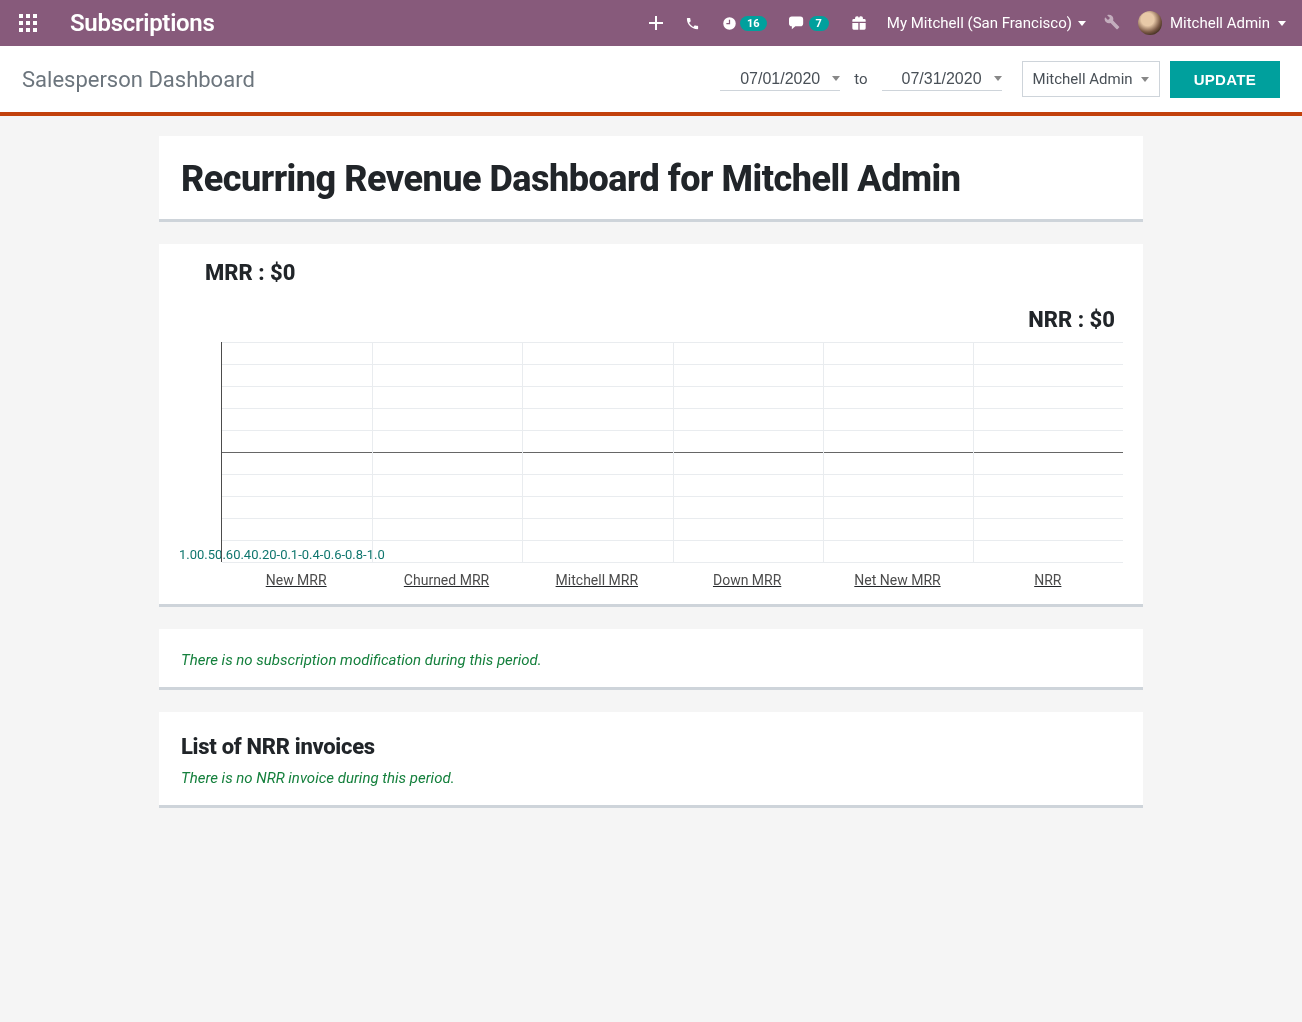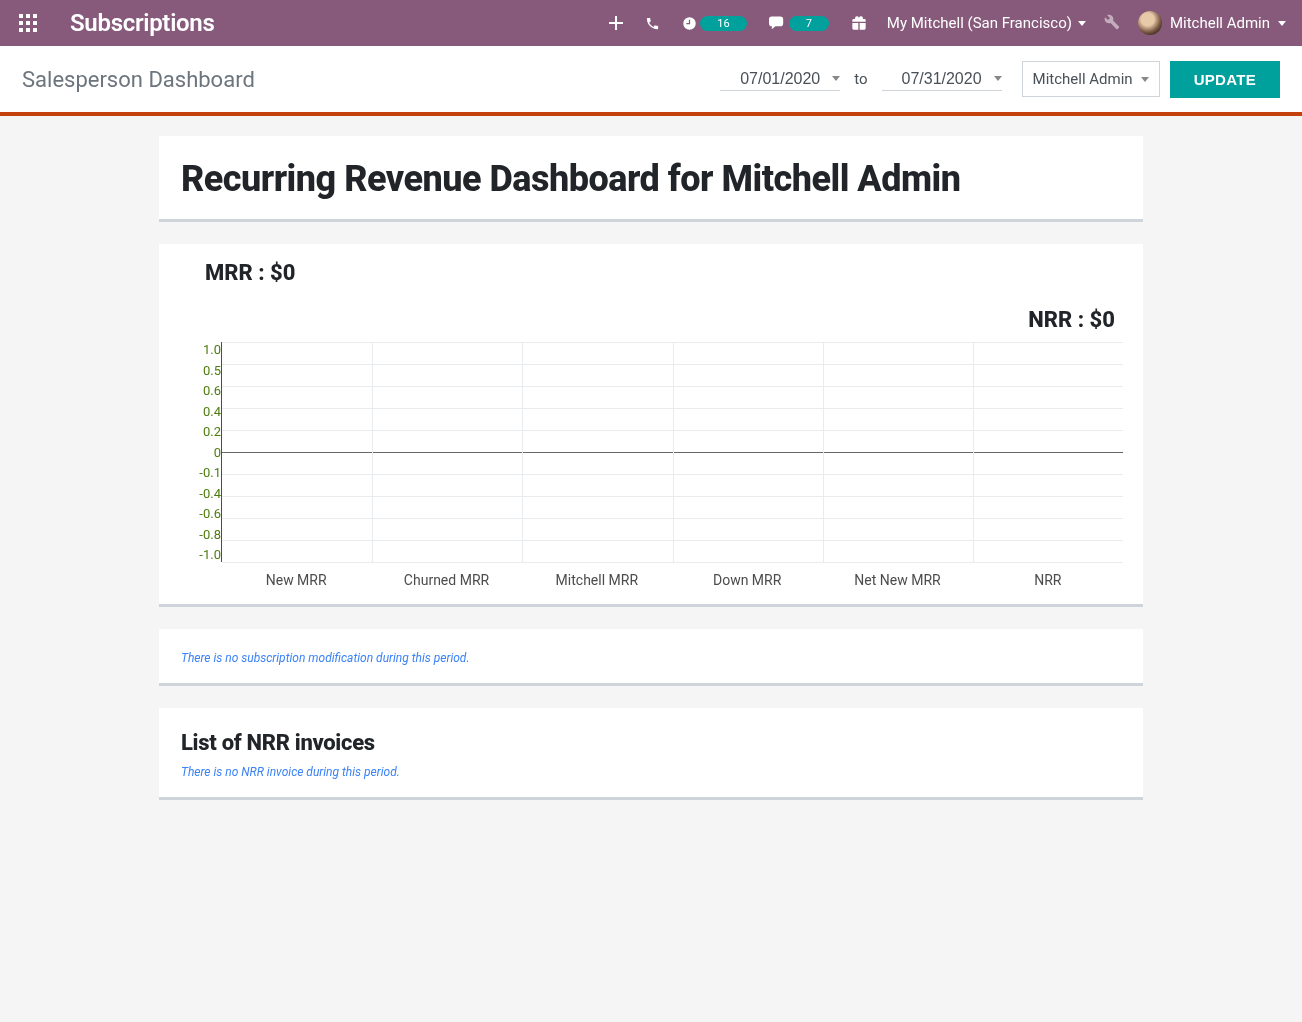--- a/index.html
+++ b/index.html
@@ -5,21 +5,21 @@
 * { margin:0; padding:0; box-sizing:border-box; }
 body { font-family: -apple-system, BlinkMacSystemFont, "Segoe UI", Roboto, "Helvetica Neue", sans-serif; background:#f5f5f5; color:#212529; font-size:14px; width:1302px; }
 .top-nav { background:#875A7B; height:46px; display:flex; align-items:center; padding:0 16px; color:white; }
 .apps-grid { display:flex; align-items:center; justify-content:center; width:24px; height:24px; cursor:pointer; margin-right:30px; }
 .apps-grid svg { fill:white; }
 .app-title { font-size:24px; font-weight:600; color:white; letter-spacing:-0.3px; }
 .nav-spacer { flex:1; }
 .nav-icons { display:flex; align-items:center; gap:22px; }
 .nav-icon { position:relative; cursor:pointer; color:white; display:flex; align-items:center; }
 .nav-icon svg { fill:white; }
-.badge { background:#00A09D; color:white; font-size:11px; font-weight:400; border-radius:10px; padding:1px 17px; margin-left:3px; }
+.badge { background:#00A09D; color:white; font-size:11px; font-weight:700; border-radius:10px; padding:1px 7px; margin-left:3px; }
 .company-switch { display:flex; align-items:center; gap:6px; color:white; cursor:pointer; margin-left:20px; font-size:15px; }
 .debug-icon { color:rgba(255,255,255,0.5); margin:0 18px; cursor:pointer; }
 .user-menu { display:flex; align-items:center; gap:8px; color:white; cursor:pointer; font-size:15px; }
 .avatar { width:24px; height:24px; border-radius:50%; background: radial-gradient(circle at 40% 35%, #e8c9a8 30%, #7a5845 60%, #3a2a1a 80%); }
 .caret-down { width:0; height:0; border-left:4px solid transparent; border-right:4px solid transparent; border-top:5px solid currentColor; }
 .control-bar { background:white; border-bottom:4px solid #c2410c; height:70px; display:flex; align-items:center; padding:0 22px; }
 .breadcrumb { font-size:22px; color:#6c757d; }
 .control-spacer { flex:1; }
 .date-input-wrap { display:flex; align-items:center; border-bottom:1px solid #ced4da; padding:2px 0; margin:0 6px; cursor:pointer; }
 .date-input { border:none; background:none; font-size:16px; color:#495057; width:100px; outline:none;text-align:right; }
@@ -27,29 +27,29 @@
 .sp-select { border:1px solid #ced4da; background:white; font-size:15px; color:#495057; padding:8px 10px; display:flex; align-items:center; gap:6px; cursor:pointer; margin-left:14px; }
 .btn-update { background:#00A09D; color:white; border:none; font-size:15px; font-weight:600; padding:10px 24px; cursor:pointer; margin-left:10px; letter-spacing:0.3px; }
 .content { padding:20px 0 40px 0; display:flex; justify-content:center; background:#f5f5f5; }
 .content-inner { width:984px; }
 .card { background:white; border-bottom:3px solid #CED4DA; margin-bottom:22px; padding:22px 22px 18px 22px; }
 .dash-title { font-size:36px; font-weight:800; color:#212529; line-height:1.2; letter-spacing:-0.5px; }
 .chart-card { background:white; border-bottom:3px solid #CED4DA; margin-bottom:22px; padding:16px 20px 16px 20px; }
 .mrr-label { font-size:22px; font-weight:800; color:#212529; margin-left:26px; }
 .nrr-label { font-size:22px; font-weight:800; color:#212529; text-align:right; margin-right:8px; margin-top:22px; margin-bottom:10px; }
 .chart-area { position:relative; display:flex; }
-.y-axis { display:flex; flex-direction:column; justify-content:space-between; align-items:flex-end; width:42px; height:220px; font-size:13px; color:#4d7c0f; }
+.y-axis { display:flex; flex-direction:row; justify-content:space-between; align-items:flex-end; width:42px; height:220px; font-size:13px; color:#0f766e; }
 .plot { flex:1; height:220px; position:relative; border-left:1px solid #4C4C4C; }
 .gridline { position:absolute; left:0; right:0; height:1px; background:#e9ecef; }
 .zero-line { position:absolute; left:0; right:0; height:1px; background:#666; }
 .vgrid { position:absolute; top:0; bottom:0; width:1px; background:#e9ecef; }
-.x-axis { display:flex; margin-left:42px; margin-top:10px; }
+.x-axis { display:flex; margin-left:42px; margin-top:10px;text-decoration:underline; }
 .x-tick { flex:1; text-align:center; font-size:14px; color:#4C4C4C; }
 .section-title { font-size:22px; font-weight:800; color:#212529; margin-bottom:10px; letter-spacing:-0.3px; }
-.empty-text { font-size:12px; color:#3b82f6; font-style:italic; }
+.empty-text { font-size:15px; color:#15803d; font-style:italic; }
 .caret-small { width:0; height:0; border-left:4px solid transparent; border-right:4px solid transparent; border-top:5px solid #888; margin-left:12px; }
 </style>
 </head>
 <body>
 
 <div class="top-nav">
   <div class="apps-grid">
     <svg width="18" height="18" viewBox="0 0 18 18">
         <rect x="0" y="0" width="4" height="4"></rect>
         <rect x="7" y="0" width="4" height="4"></rect>

